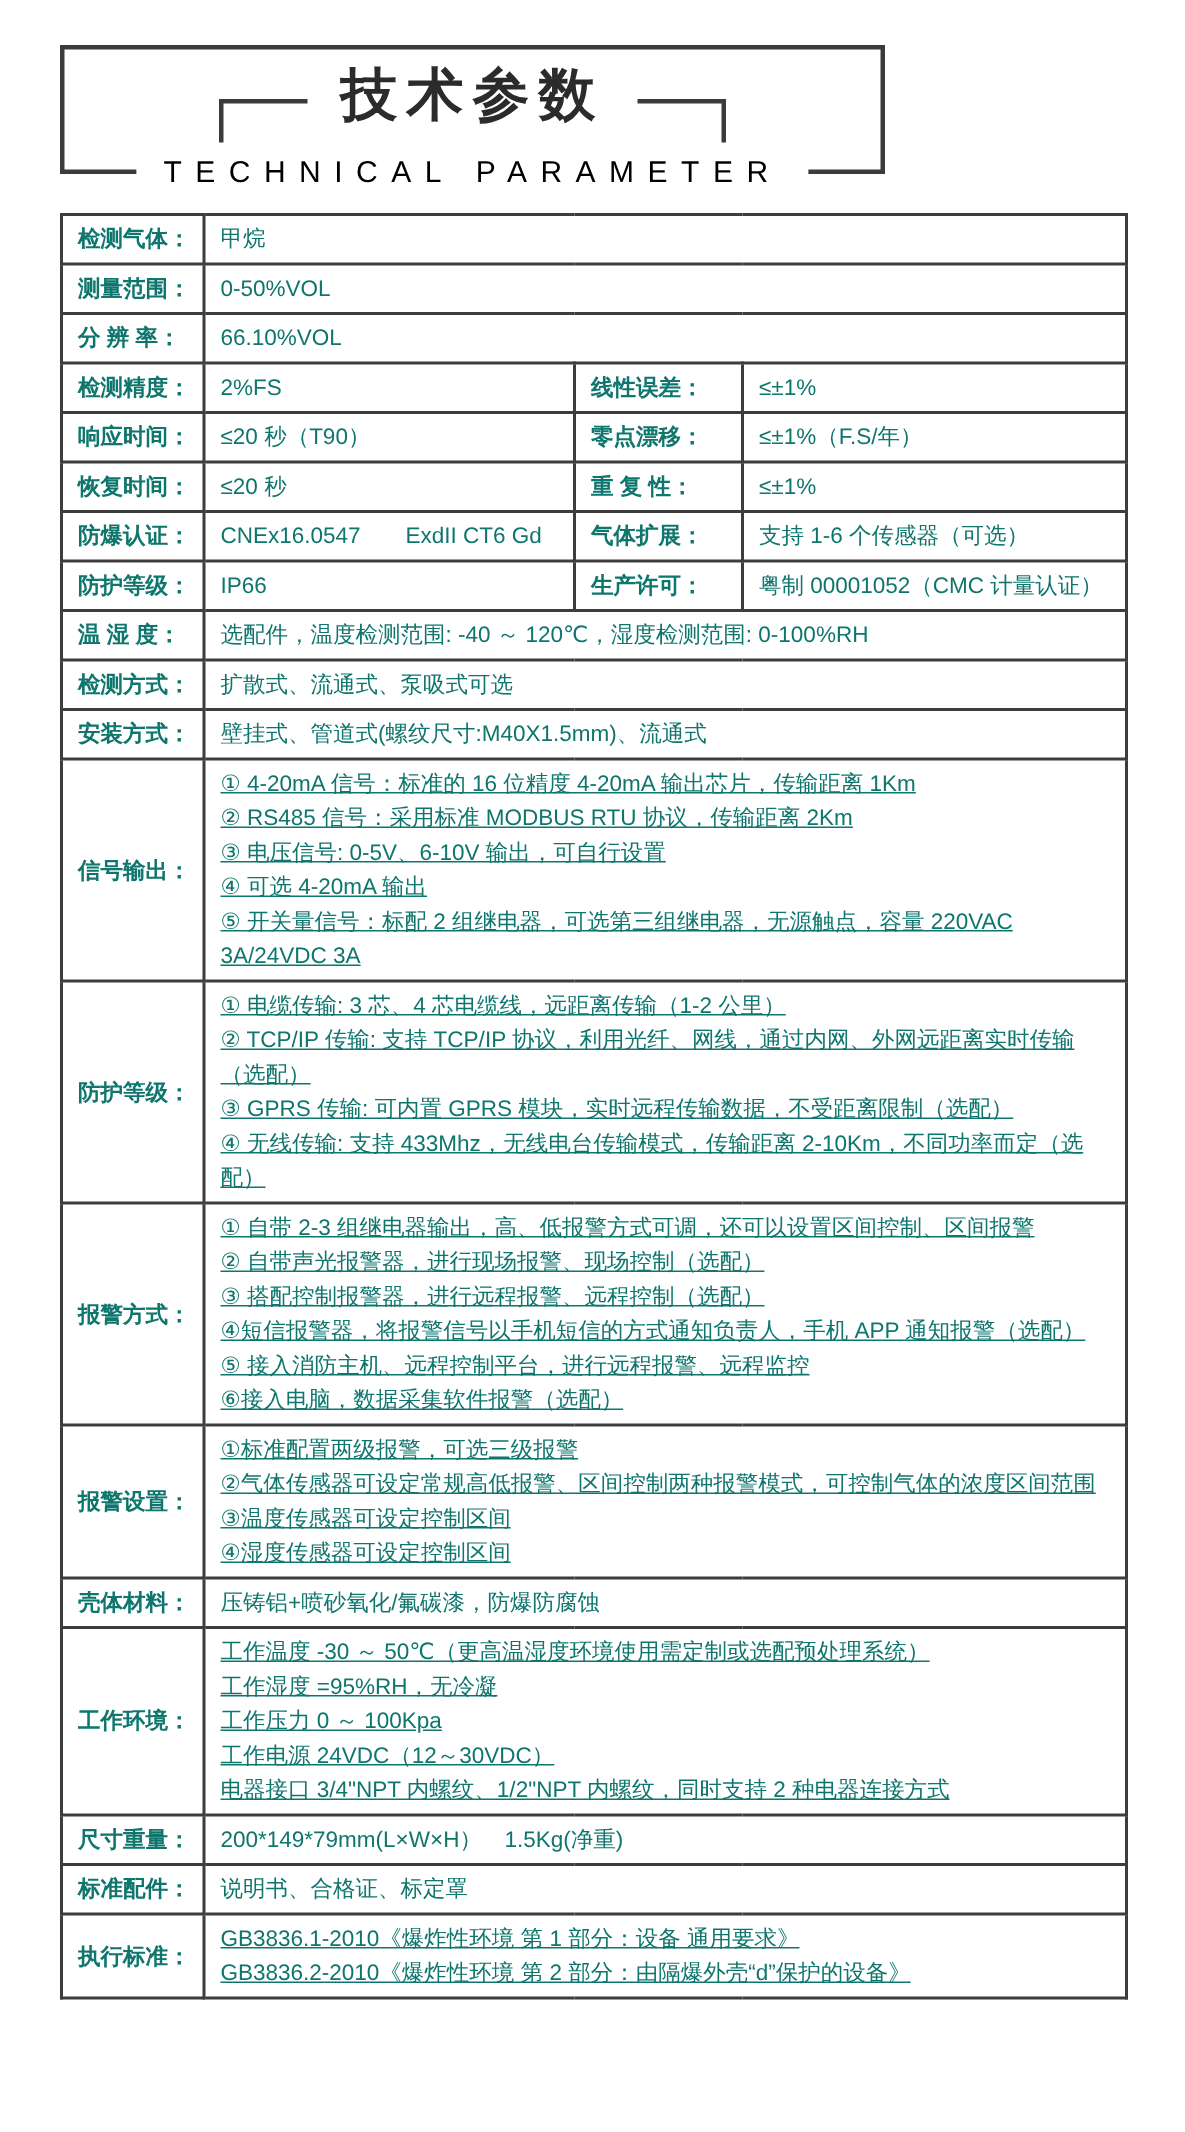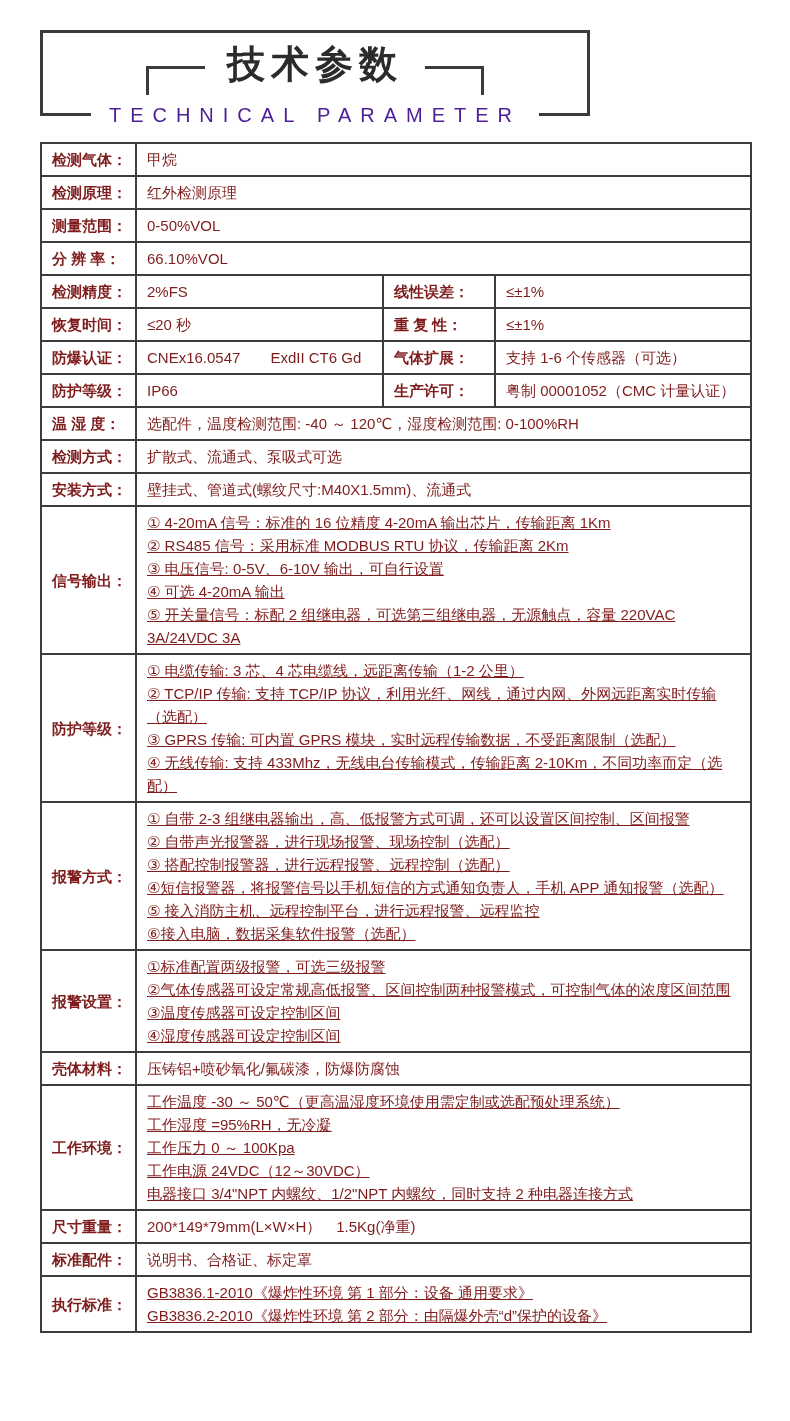--- a/index.html
+++ b/index.html
@@ -49,38 +49,38 @@
     position: absolute;
     left: 50%;
     bottom: -14px;
     transform: translateX(-50%);
     background: #ffffff;
     padding: 0 18px;
     font-size: 20px;
     font-weight: 500;
     letter-spacing: 9px;
     white-space: nowrap;
-    color: #4c1d95;
+    color: #000000;
   }
 
   
   table.spec {
     width: 710px;
     margin-top: 26px;
     border-collapse: collapse;
     table-layout: fixed;
   }
   table.spec td {
     border: 2px solid #3d3d3d;
     padding: 4px 10px;
     font-size: 15px;
     line-height: 23px;
     vertical-align: middle;
     word-break: break-word;
-    color: #7f1d1d;
+    color: #0f766e;
   }
   td.label-cell {
     font-weight: bold;
     padding: 4px 4px 4px 9px;
     white-space: nowrap;
     overflow: hidden;
   }
   td.value-cell .line { padding: 0; text-decoration: underline; }
 </style>
 </head>
@@ -103,36 +103,38 @@
       <col style="width:247px">
       <col style="width:112px">
       <col style="width:256px">
     </colgroup>
     <tbody id="spec-tbody">
         <tr>
           <td class="label-cell">检测气体：</td>
           <td class="value-cell" colspan="3">甲烷</td>
         </tr>
         <tr>
-          <td class="label-cell">检测原理：</td>
-          <td class="value-cell" colspan="3">红外检测原理</td>
-        </tr>
-        <tr>
           <td class="label-cell">测量范围：</td>
           <td class="value-cell" colspan="3">0-50%VOL</td>
         </tr>
         <tr>
           <td class="label-cell">分 辨 率：</td>
           <td class="value-cell" colspan="3">66.10%VOL</td>
         </tr>
         <tr>
           <td class="label-cell">检测精度：</td>
           <td class="value-cell">2%FS</td>
           <td class="label-cell">线性误差：</td>
           <td class="value-cell">≤±1%</td>
+        </tr>
+        <tr>
+          <td class="label-cell">响应时间：</td>
+          <td class="value-cell">≤20 秒（T90）</td>
+          <td class="label-cell">零点漂移：</td>
+          <td class="value-cell">≤±1%（F.S/年）</td>
         </tr>
         <tr>
           <td class="label-cell">恢复时间：</td>
           <td class="value-cell">≤20 秒</td>
           <td class="label-cell">重 复 性：</td>
           <td class="value-cell">≤±1%</td>
         </tr>
         <tr>
           <td class="label-cell">防爆认证：</td>
           <td class="value-cell">CNEx16.0547　　ExdII CT6 Gd</td>

